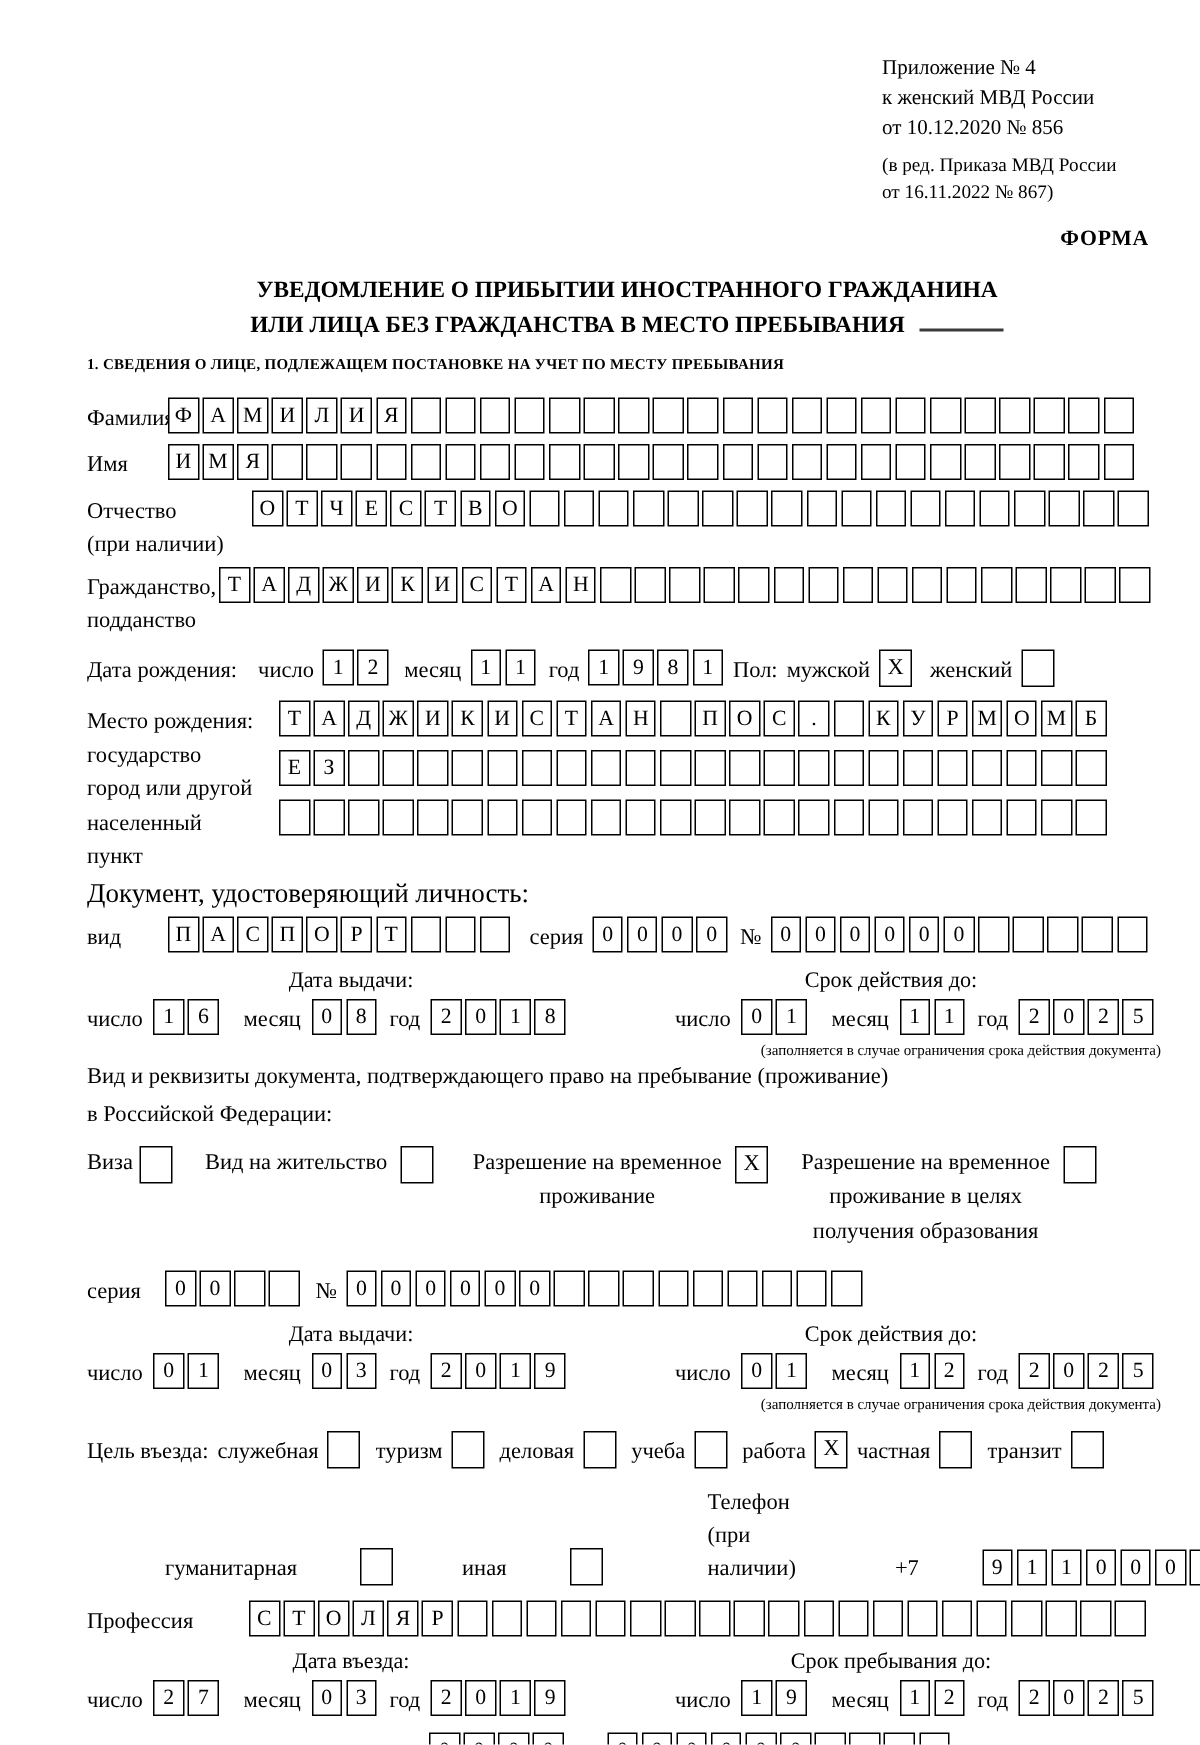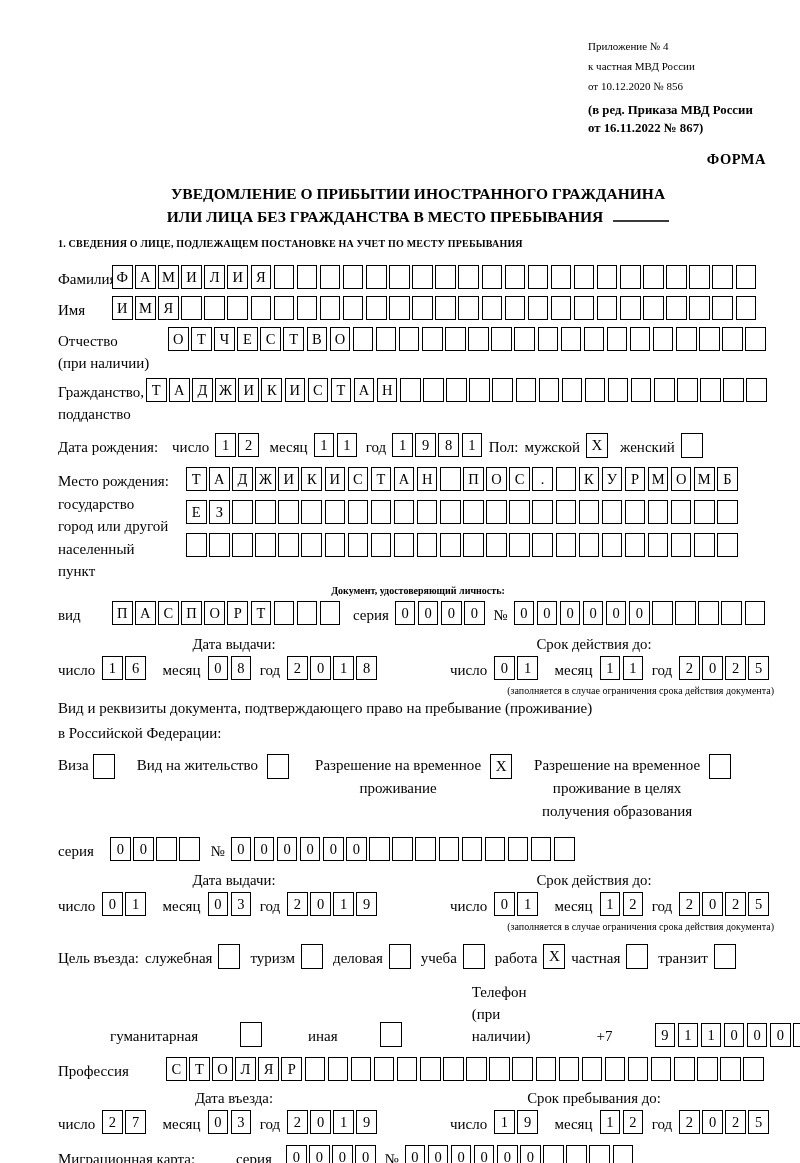--- a/index.html
+++ b/index.html
@@ -2,22 +2,22 @@
 <html><head>
 <meta charset="utf-8">
 <style>
   html,body{margin:0;padding:0;background:#ffffff;}
   body{width:800px;height:1163px;overflow:hidden;color:#000;
        font-family:"Liberation Serif","DejaVu Serif",serif;font-size:15px;}
   .page{box-sizing:border-box;width:800px;height:1163px;padding:36px 22px 0 58px;}
 
   
   .top{display:flex;justify-content:flex-end;}
-  .appendix{width:190px;font-size:11px;line-height:20px;}
-  .edition{width:190px;font-size:12.8px;line-height:18px;margin-top:5px;font-weight:bold;}
+  .appendix{width:190px;font-size:14px;line-height:20px;}
+  .edition{width:190px;font-size:12.8px;line-height:18px;margin-top:5px;}
   .forma{text-align:right;padding-right:12px;font-weight:bold;font-size:14.5px;margin-top:14px;letter-spacing:.5px;}
 
   
   .title{text-align:center;font-weight:bold;font-size:15.5px;line-height:23px;margin-top:14px;}
   .uline{display:inline-block;width:56px;border-bottom:2.4px solid #3a3a3a;margin-left:10px;vertical-align:baseline;}
   .sec-head{font-weight:bold;font-size:10px;margin-top:10px;letter-spacing:.2px;}
 
   
   .frow{display:flex;align-items:flex-start;margin-top:6px;}
   .flabel{flex:0 0 auto;padding-top:3px;line-height:22px;}
@@ -57,21 +57,21 @@
 </style>
 </head>
 <body>
 
 <div class="page">
 
   <div class="top">
     <div>
       <div class="appendix">
         <div>Приложение № 4</div>
-        <div>к частная МВД России</div>
+        <div>к женский МВД России</div>
         <div>от 10.12.2020 № 856</div>
       </div>
       <div class="edition">
         <div>(в ред. Приказа МВД России</div>
         <div>от 16.11.2022 № 867)</div>
       </div>
     </div>
   </div>
   <div class="forma">ФОРМА</div>
 
@@ -331,21 +331,21 @@
             <span class="cell"></span>
             <span class="cell"></span>
             <span class="cell"></span>
             <span class="cell"></span>
             <span class="cell"></span>
             <span class="cell"></span>
           </span></div>
     </div>
   </div>
 
-  <div style="text-align:center;font-weight:bold;font-size:10px;margin-top:2px;">Документ, удостоверяющий личность:</div>
+  <div style="font-weight:normal;font-size:18px;margin-top:2px;">Документ, удостоверяющий личность:</div>
 
   <div class="frow" style="margin-top:5px;">
     <span class="ilabel" style="width:48px;">вид</span>
     <span class="cells">
         <span class="cell">П</span>
         <span class="cell">А</span>
         <span class="cell">С</span>
         <span class="cell">П</span>
         <span class="cell">О</span>
         <span class="cell">Р</span>

